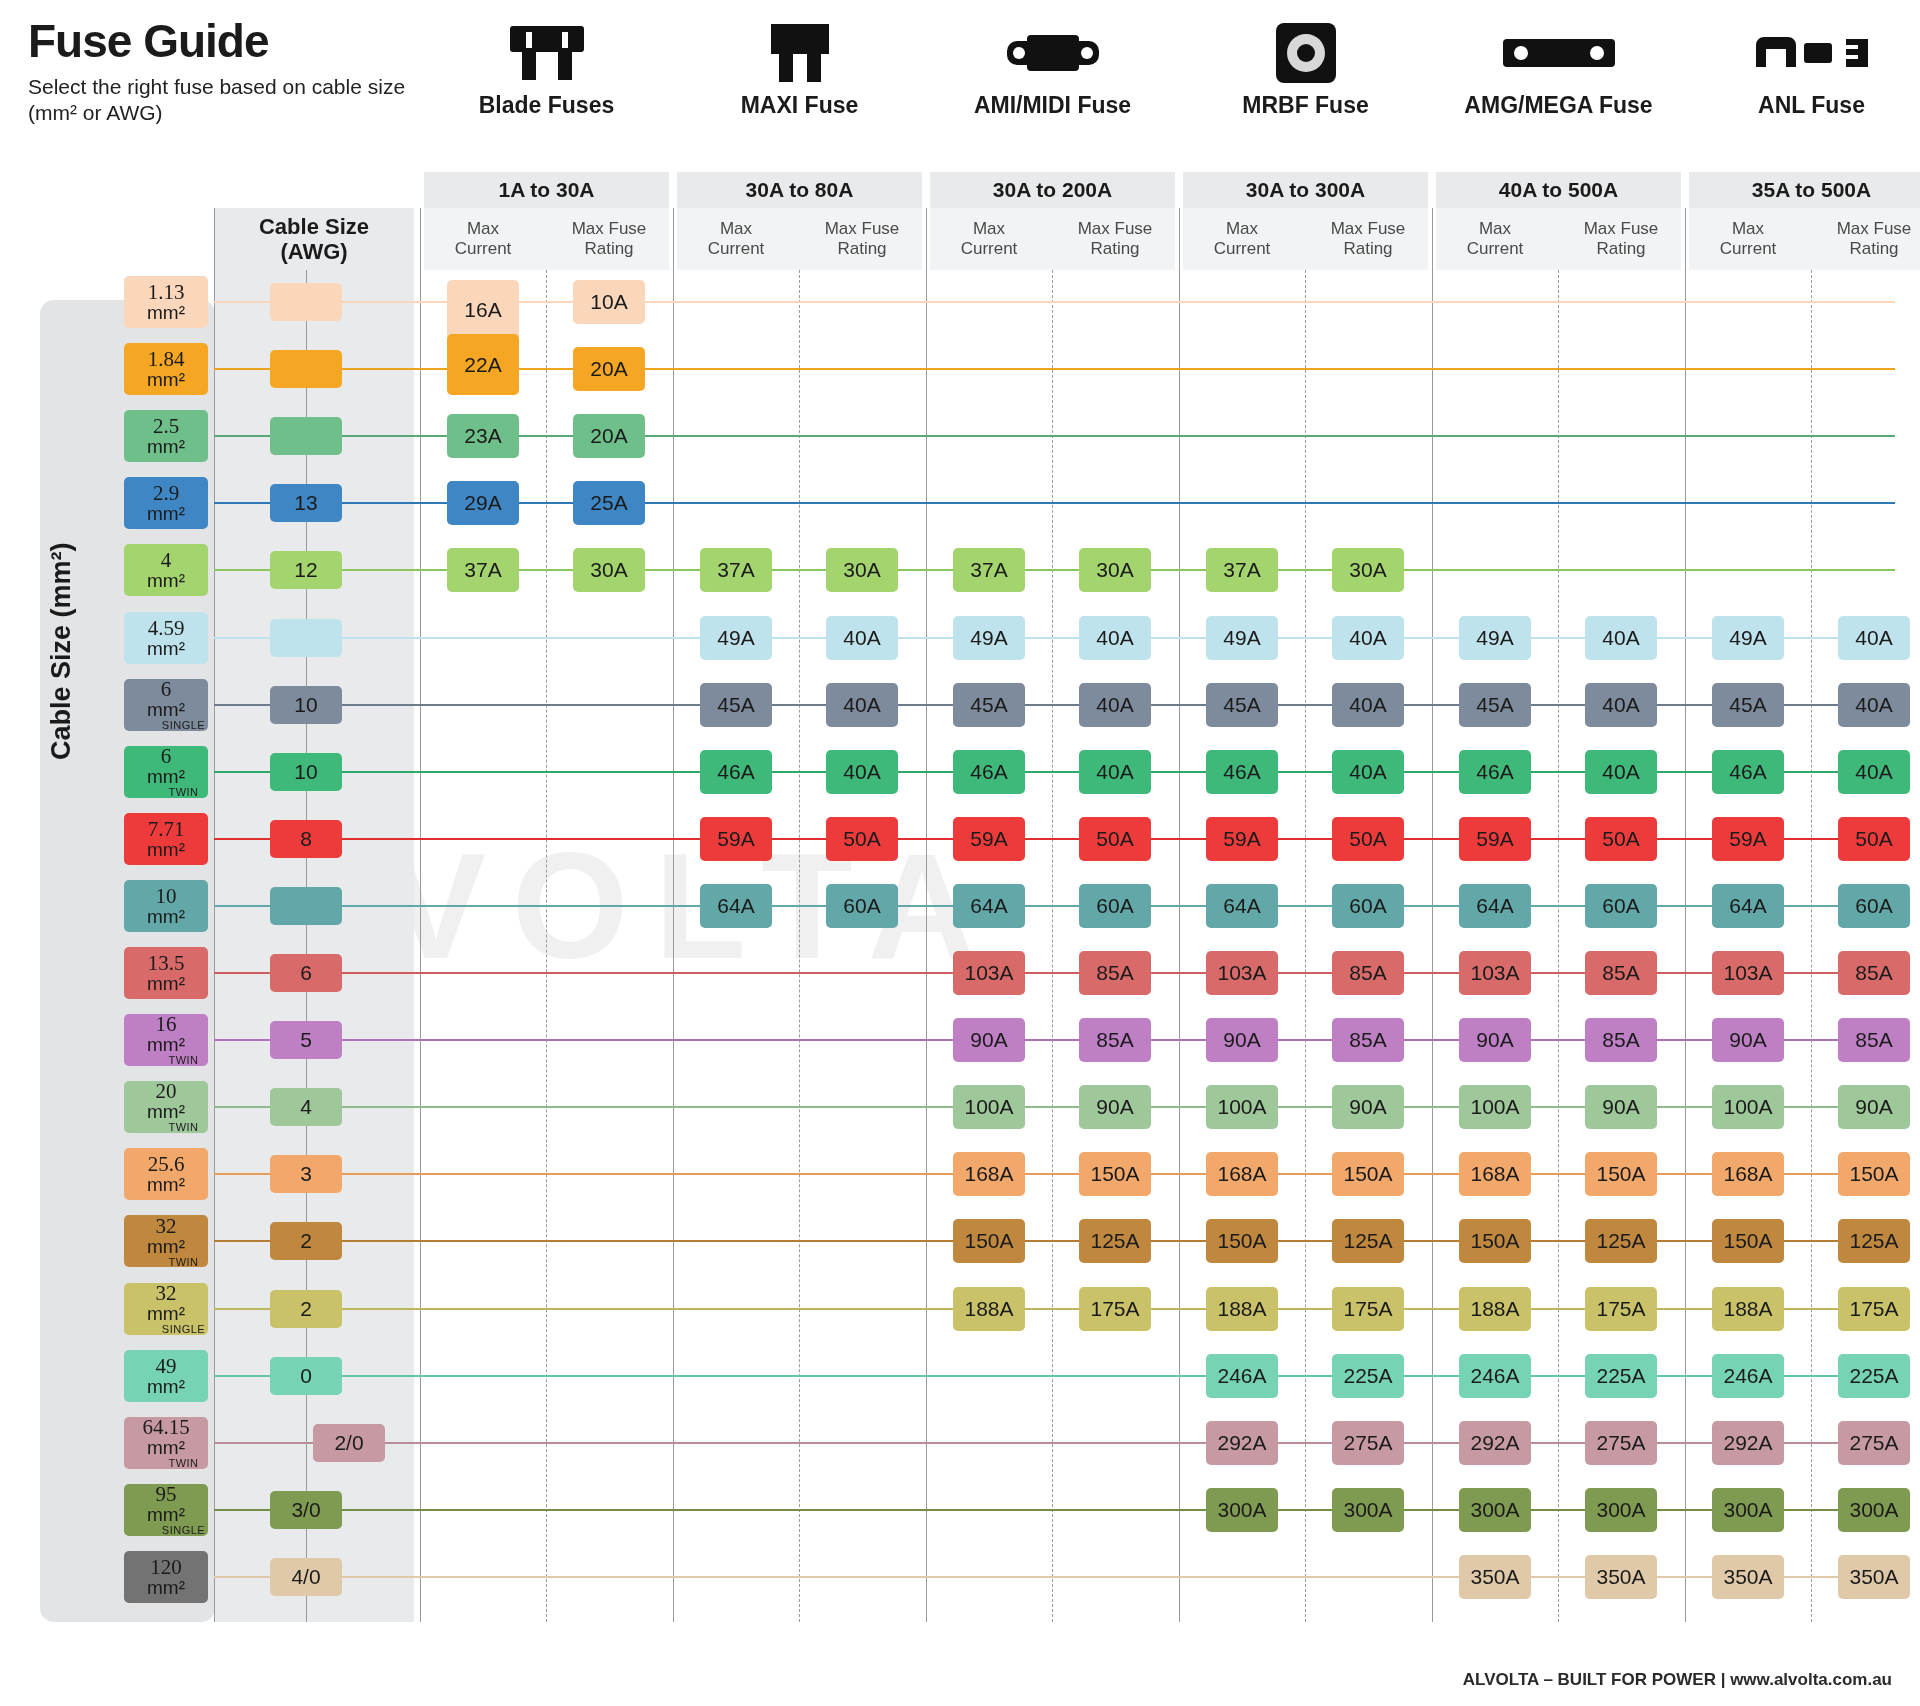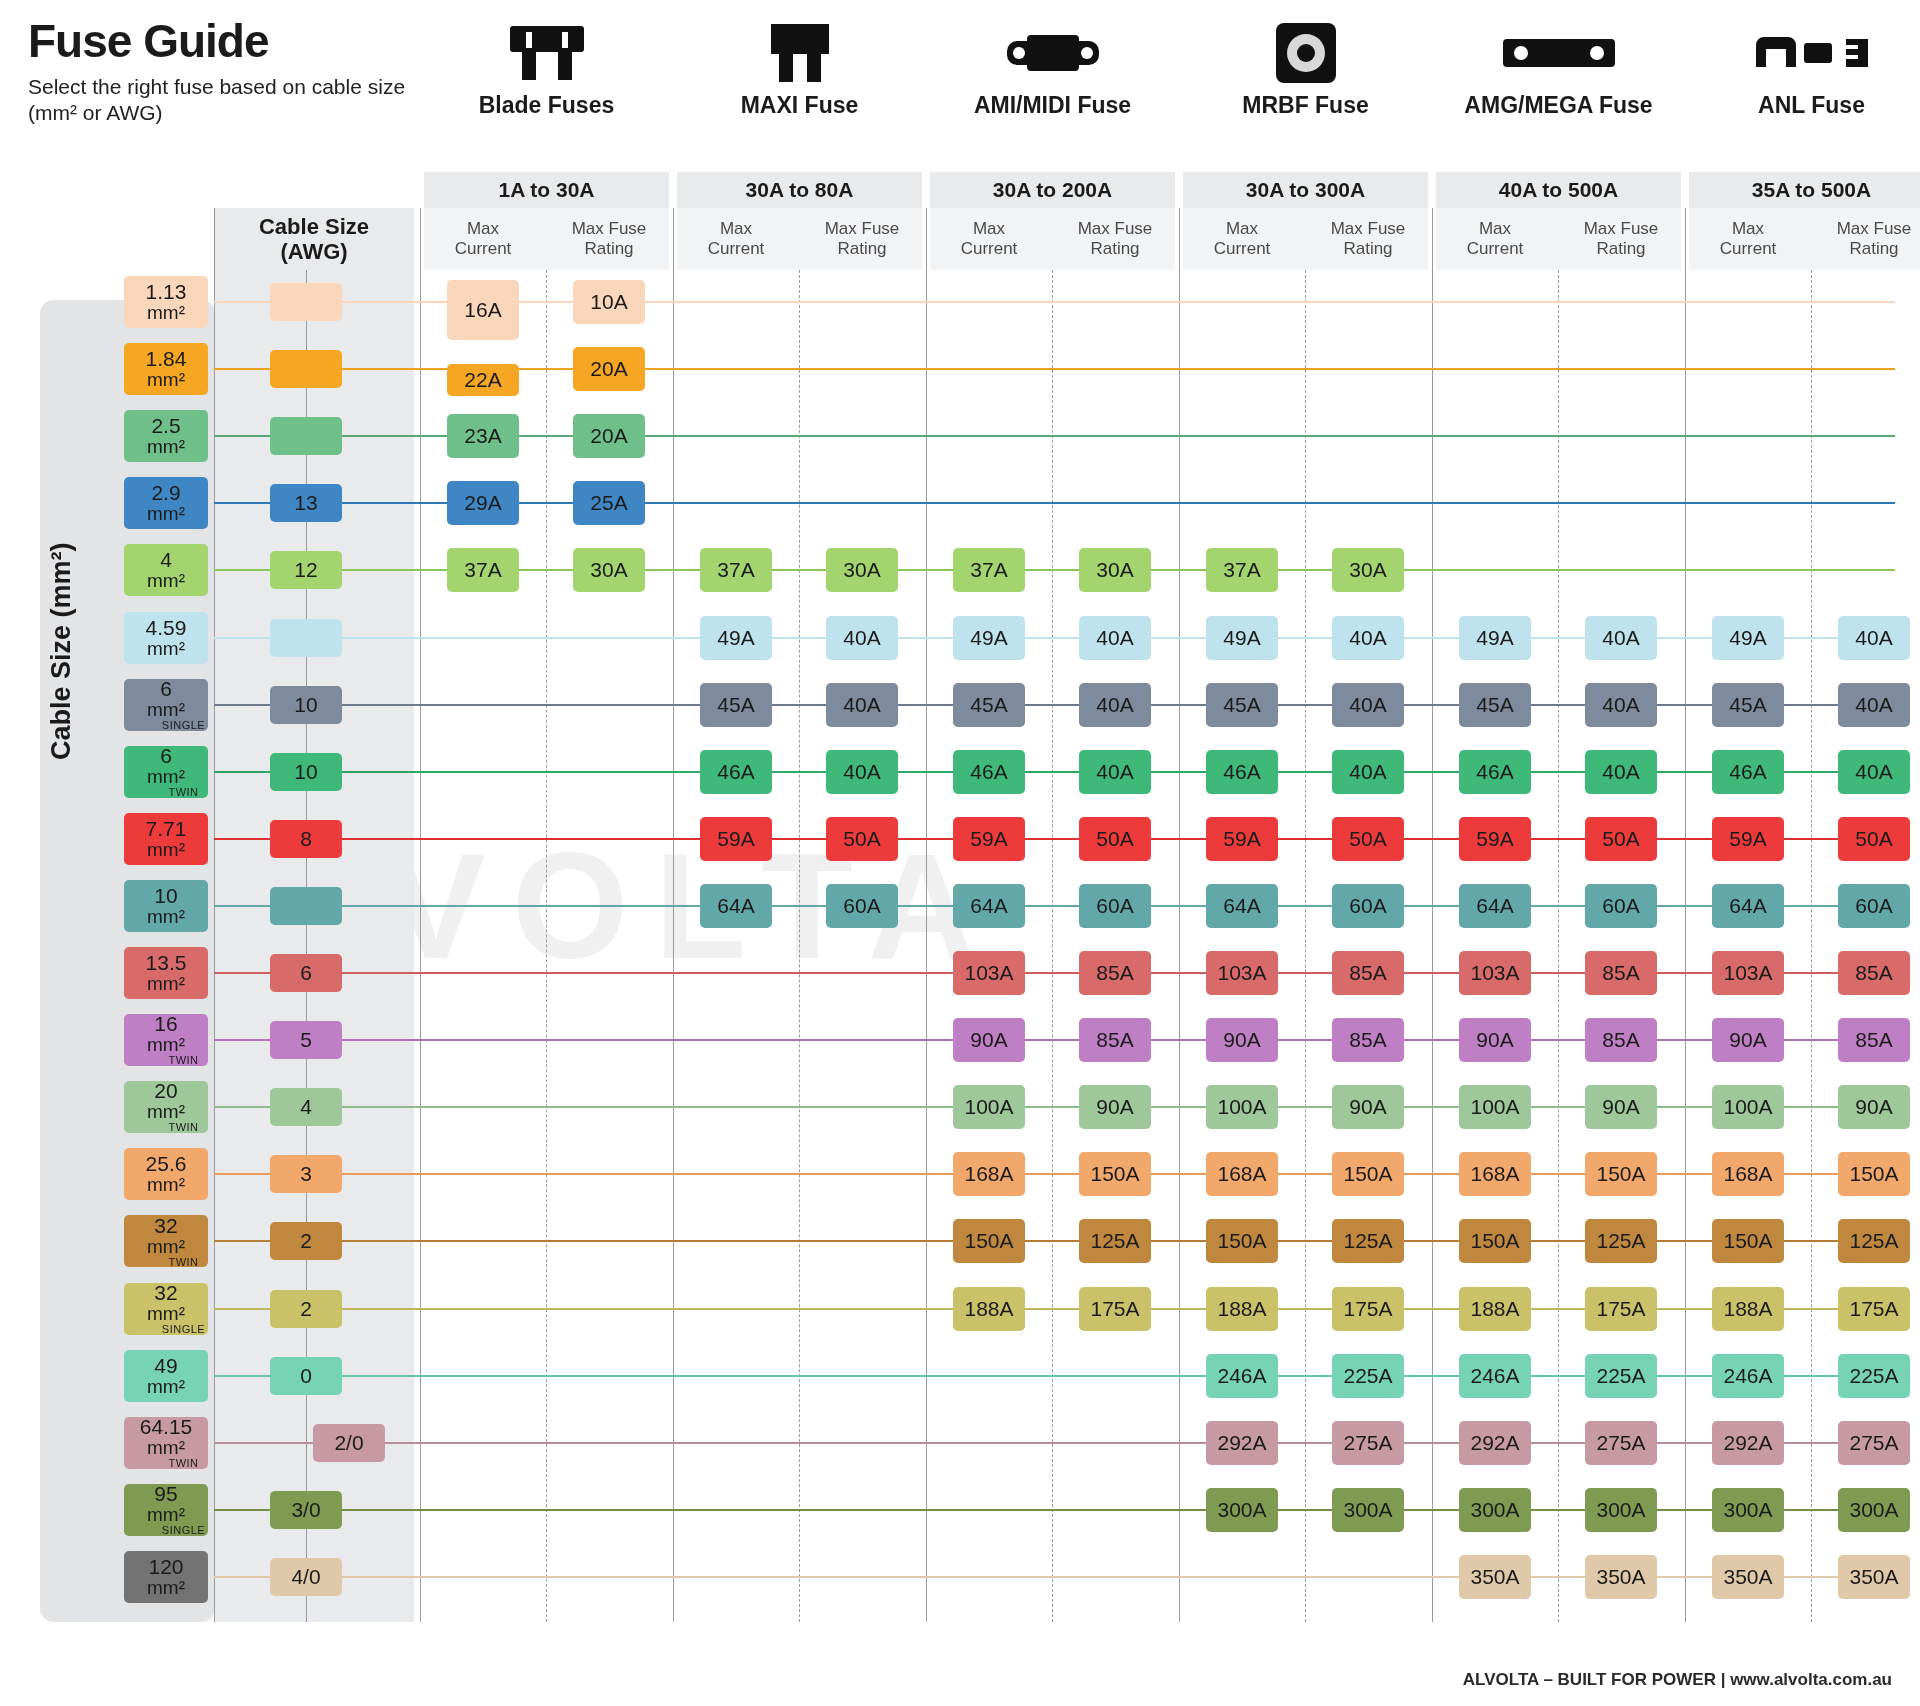--- a/index.html
+++ b/index.html
@@ -29,21 +29,21 @@
   #cablesize-bg{position:absolute;left:214px;top:270px;width:200px;height:1352px;background:#e9eaeb;}
 
   
   .vline{position:absolute;width:1px;background:#9a9a9a;}
   .vline.dashed{border-left:1px dashed #9a9a9a;background:none;width:0;}
   .rowline{position:absolute;height:2px;}
 
   
   .cell{position:absolute;display:flex;align-items:center;justify-content:center;border-radius:5px;font-size:21px;color:#1b1b1b;}
   .mm-cell{position:absolute;width:84px;display:flex;flex-direction:column;align-items:center;justify-content:center;border-radius:5px;line-height:1.05;}
-  .mm-val{font-size:21px;}
+  .mm-val{font-size:21px;font-family:Liberation Serif, serif;}
   .mm-unit{font-size:19px;}
   .mm-tag{font-size:11px;letter-spacing:.5px;margin-left:35px;}
   .awg-cell{position:absolute;left:270px;width:72px;height:38px;display:flex;align-items:center;justify-content:center;border-radius:5px;font-size:21px;}
 
   
   #watermark{position:absolute;left:145px;top:820px;font-size:150px;font-weight:bold;color:#f0f0f0;letter-spacing:26px;z-index:0;}
 
   
   #footer{position:absolute;right:28px;bottom:16px;font-size:17px;font-weight:bold;color:#2a2a2a;}
 </style>
@@ -211,21 +211,21 @@
     </div>
     <div class="awg-cell" style="top: 283px; background: rgb(250, 215, 187);"></div>
     <div class="cell" style="left: 447px; top: 280px; width: 72px; height: 60px; background: rgb(250, 215, 187);">16A</div>
     <div class="cell" style="left: 573px; top: 280px; width: 72px; height: 44px; background: rgb(250, 215, 187);">10A</div>
     <div class="rowline" style="left: 214px; top: 368.1px; width: 1681px; background: rgb(237, 163, 31);"></div>
     <div class="mm-cell" style="left: 124px; top: 343.1px; height: 52px; background: rgb(245, 166, 35);">
       <div class="mm-val">1.84</div>
       <div class="mm-unit">mm²</div>
     </div>
     <div class="awg-cell" style="top: 350.1px; background: rgb(245, 166, 35);"></div>
-    <div class="cell" style="left: 447px; top: 364px; width: 72px; height: 32px; background: rgb(245, 166, 35);">22A</div>
+    <div class="cell" style="left: 447px; top: 334px; width: 72px; height: 61px; background: rgb(245, 166, 35);">22A</div>
     <div class="cell" style="left: 573px; top: 347.1px; width: 72px; height: 44px; background: rgb(245, 166, 35);">20A</div>
     <div class="rowline" style="left: 214px; top: 435.2px; width: 1681px; background: rgb(90, 168, 119);"></div>
     <div class="mm-cell" style="left: 124px; top: 410.2px; height: 52px; background: rgb(111, 191, 139);">
       <div class="mm-val">2.5</div>
       <div class="mm-unit">mm²</div>
     </div>
     <div class="awg-cell" style="top: 417.2px; background: rgb(111, 191, 139);"></div>
     <div class="cell" style="left: 447px; top: 414.2px; width: 72px; height: 44px; background: rgb(111, 191, 139);">23A</div>
     <div class="cell" style="left: 573px; top: 414.2px; width: 72px; height: 44px; background: rgb(111, 191, 139);">20A</div>
     <div class="rowline" style="left: 214px; top: 502.3px; width: 1681px; background: rgb(47, 120, 184);"></div>

